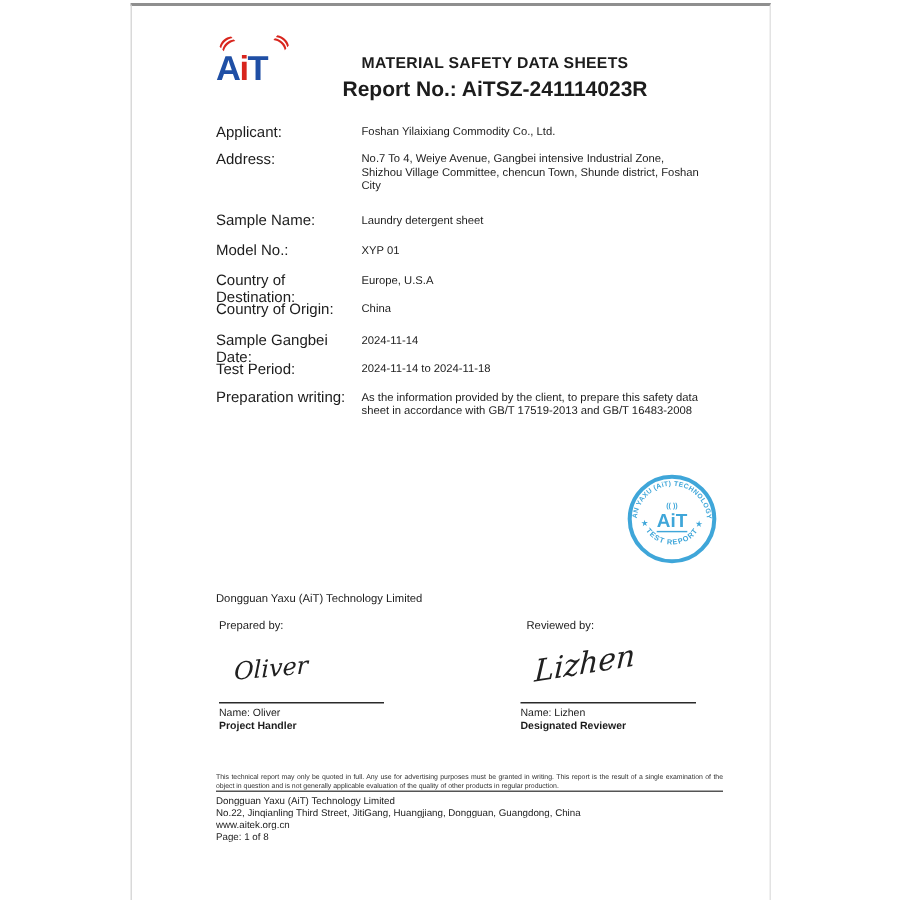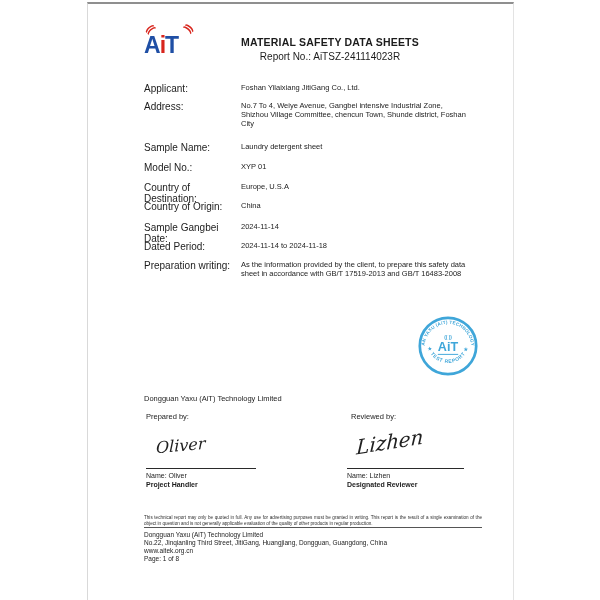--- a/index.html
+++ b/index.html
@@ -12,21 +12,21 @@
   .logo{left:56px;top:16px;width:60px;height:44px;}
   .logo .signals{position:absolute;top:0;left:2px;width:52px;color:#d8251d;font-weight:bold;font-size:11px;}
   .logo .sigL{position:absolute;left:2px;top:2px;transform:rotate(48deg);letter-spacing:-1px;}
   .logo .sigR{position:absolute;right:8px;top:2px;transform:rotate(-48deg);letter-spacing:-1px;}
   .logo .letters{position:absolute;left:0;top:14px;font-size:23px;font-weight:bold;letter-spacing:-1px;line-height:22px;}
   .logo .blue{color:#1f4fa5;}
   .logo .red{color:#d8251d;}
   
   .titleblock{left:72px;top:32px;width:340px;text-align:center;}
   .title{font-size:10.5px;font-weight:bold;letter-spacing:.2px;}
-  .sub{font-size:10px;font-weight:normal;margin-top:3px;}
+  .sub{font-size:14px;font-weight:bold;margin-top:3px;}
   
   .row{left:56px;width:340px;}
   .lbl{position:absolute;left:0;top:0;width:96px;font-size:10px;}
   .val{position:absolute;left:97px;top:0;width:225px;font-size:7.5px;line-height:9px;}
   .note{left:56px;width:332px;font-size:7.5px;line-height:9px;}
   
   .company{left:56px;top:390px;font-size:7.5px;}
   .bylabel{font-size:7.5px;}
   .sig{font-family:"DejaVu Serif",serif;font-style:italic;color:#202020;}
   .sigline{border-top:1px solid #2a2a2a;height:0;}
@@ -55,21 +55,21 @@
       </div>
     </div>
 
     <div class="abs titleblock">
       <div class="title">MATERIAL SAFETY DATA SHEETS</div>
       <div class="sub">Report No.: AiTSZ-241114023R</div>
     </div>
 
     <div class="abs row" style="top:79px;">
       <span class="lbl">Applicant:</span>
-      <span class="val">Foshan Yilaixiang JitiGang Co., Ltd.</span>
+      <span class="val">Foshan Yilaixiang Commodity Co., Ltd.</span>
     </div>
     <div class="abs row" style="top:97px;">
       <span class="lbl">Address:</span>
       <span class="val">No.7 To 4, Weiye Avenue, Gangbei intensive Industrial Zone, Shizhou Village Committee, chencun Town, Shunde district, Foshan City</span>
     </div>
 
 
     <div class="abs row" style="top:138px;">
       <span class="lbl">Sample Name:</span>
       <span class="val">Laundry detergent sheet</span>
@@ -84,21 +84,21 @@
     </div>
     <div class="abs row" style="top:197px;">
       <span class="lbl">Country of Origin:</span>
       <span class="val">China</span>
     </div>
     <div class="abs row" style="top:218px;">
       <span class="lbl">Sample Gangbei Date:</span>
       <span class="val">2024-11-14</span>
     </div>
     <div class="abs row" style="top:237px;">
-      <span class="lbl">Dated Period:</span>
+      <span class="lbl">Test Period:</span>
       <span class="val">2024-11-14 to 2024-11-18</span>
     </div>
     <div class="abs row" style="top:256px;">
       <span class="lbl">Preparation writing:</span>
       <span class="val">As the information provided by the client, to prepare this safety data sheet in accordance with GB/T 17519-2013 and GB/T 16483-2008</span>
     </div>
 
     <div class="abs company">Dongguan Yaxu (AiT) Technology Limited</div>
     <div class="abs bylabel" style="left:58px;top:408px;">Prepared by:</div>
     <div class="abs bylabel" style="left:263px;top:408px;">Reviewed by:</div>

